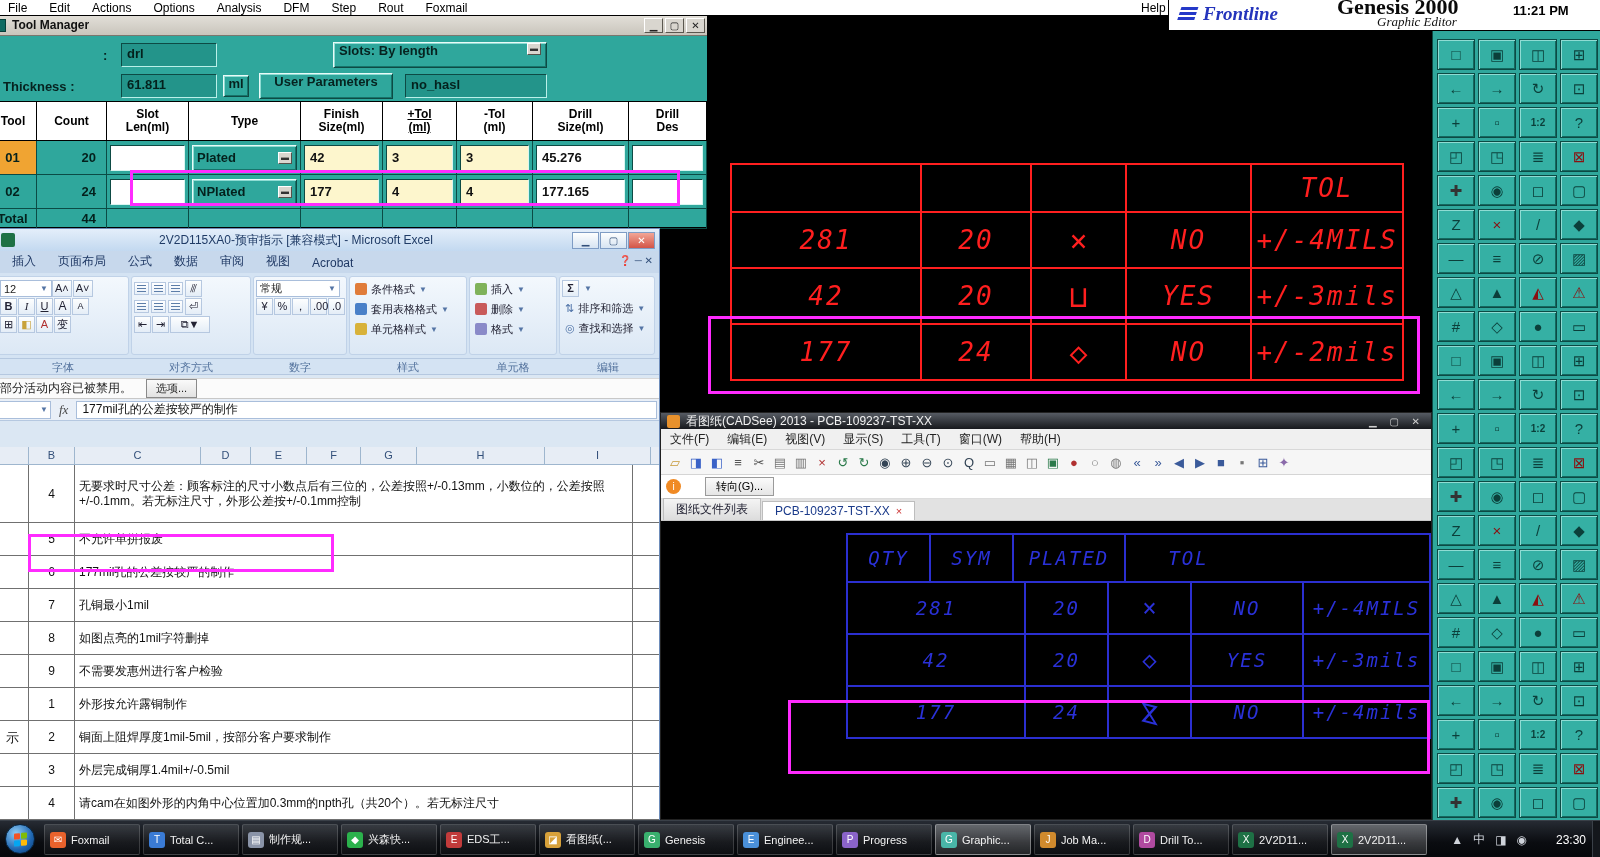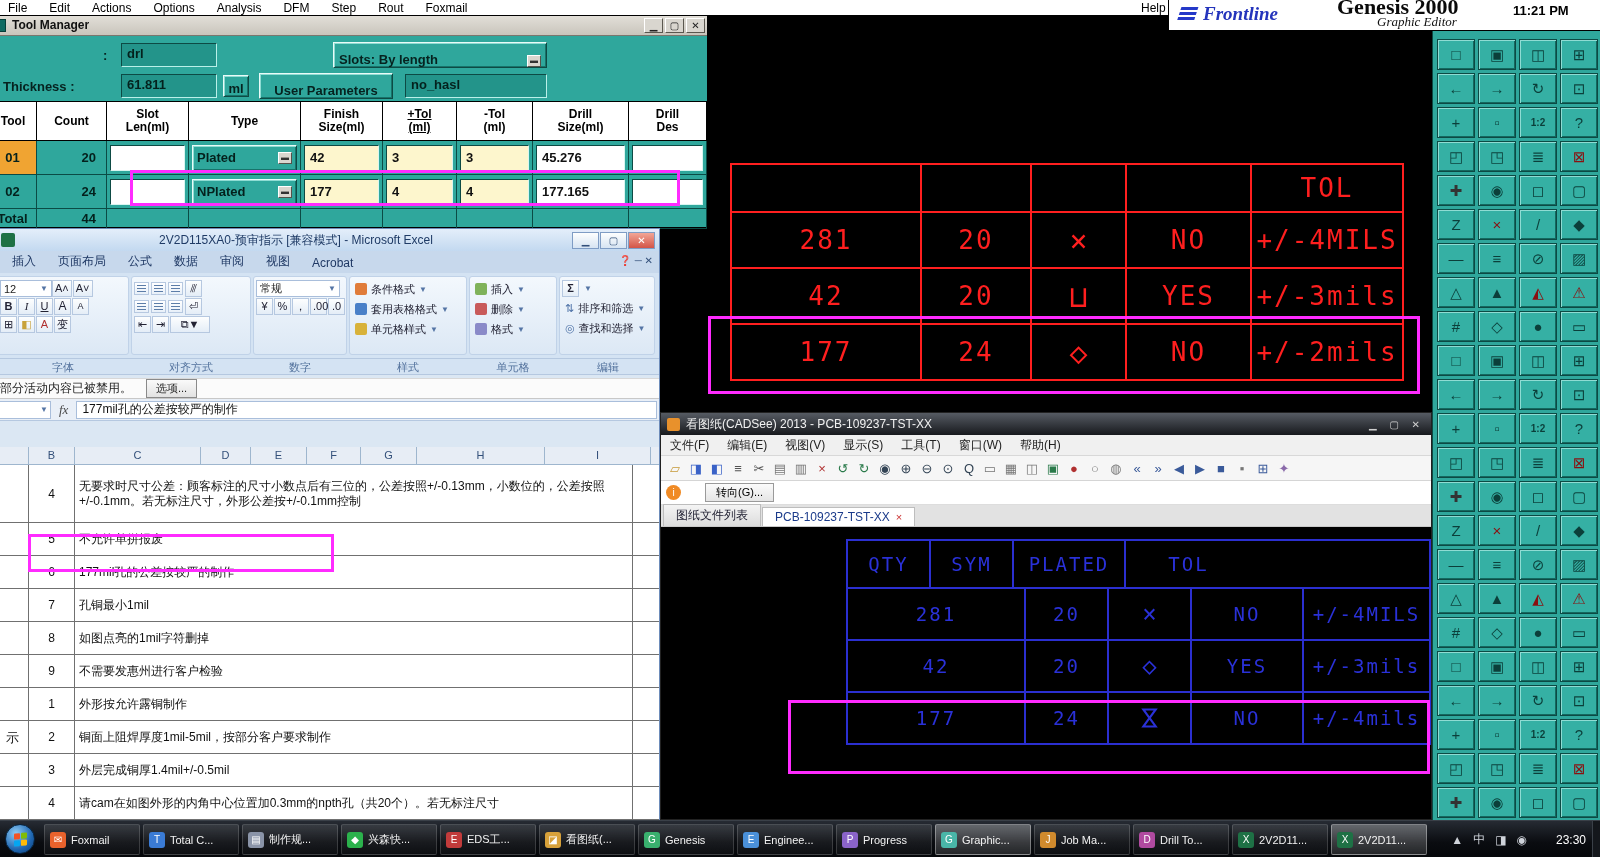--- a/index.html
+++ b/index.html
@@ -28,37 +28,37 @@
   .sunken { border:1px solid; border-color:#0d4a44 #e9fbf8 #e9fbf8 #0d4a44; }
 
   
   .tm { position:absolute; left:-14px; top:14px; width:722px; height:214px; background:#2fa79c; border:1px solid #000; z-index:14; }
   .tm-title { height:21px; background:linear-gradient(#e3e0d9,#c9c5bc); border-bottom:1px solid #7a7possible6; border-bottom:1px solid #7a776e; display:flex; align-items:center; padding-left:6px; }
   .tm-title .ticon { width:13px; height:13px; background:#0f6b62; border:1px solid #053f39; margin-right:6px; }
   .tm-title .ttext { font-size:12px; font-weight:bold; color:#111; flex:1; }
   .capbtn { width:19px; height:15px; background:#d9d6cf; border:1px solid; border-color:#fff #5a574f #5a574f #fff; font-size:10px; line-height:13px; text-align:center; color:#222; margin-right:2px; cursor:pointer; }
   .tm-lbl { position:absolute; font-size:13px; font-weight:bold; color:#06221f; }
   .tm-inp { position:absolute; background:#23948a; color:#04211d; font-size:13px; font-weight:bold; padding:2px 5px; border:1px solid; border-color:#0d4a44 #baf0e9 #baf0e9 #0d4a44; }
-  .tm-dropbar { position:absolute; background:#2fa79c; display:flex; align-items:flex-end; justify-content:space-between; padding:0 5px; font-size:13px; font-weight:bold; color:#06221f; cursor:pointer; }
+  .tm-dropbar { position:absolute; background:#2fa79c; display:flex; align-items:flex-start; justify-content:space-between; padding:0 5px; font-size:13px; font-weight:bold; color:#06221f; cursor:pointer; }
   .ddbox { width:14px; height:12px; background:#d9d6cf; border:1px solid; border-color:#fff #55524a #55524a #fff; font-size:8px; line-height:10px; text-align:center; color:#333; }
   .tm-table { position:absolute; left:2px; top:86px; width:718px; }
   .tm-hrow { display:flex; }
   .tm-hcell { background:#fff; border:1px solid #000; border-left:none; height:40px; display:flex; align-items:center; justify-content:center; text-align:center; font-size:12px; font-weight:bold; white-space:pre-line; line-height:13px; }
   .tm-hrow .tm-hcell:first-child { border-left:1px solid #000; }
   .tm-row { display:flex; height:34px; }
   .tm-cell { border:1px solid #0b4b45; border-top:none; border-left:none; display:flex; align-items:center; }
   .tm-cell.lab { justify-content:center; font-size:13px; font-weight:bold; color:#04211d; }
   .tm-cell.num { justify-content:flex-end; padding-right:10px; font-size:13px; font-weight:bold; color:#04211d; }
   .cellpad { padding:2px 3px; }
   .tm-field { width:100%; height:26px; background:#fff; border:1px solid; border-color:#0d4a44 #d8f5f0 #d8f5f0 #0d4a44; font-size:13px; font-weight:bold; color:#111; display:flex; align-items:center; padding-left:5px; }
   .tm-field.cream { background:#fdf6cd; }
   .tm-typedrop { width:100%; height:26px; display:flex; align-items:center; justify-content:space-between; padding:0 4px; font-size:13px; font-weight:bold; color:#04211d; cursor:pointer; }
 
   
-  .cadgrid { position:absolute; z-index:5; }
+  .cadgrid { position:absolute; z-index:5;font-style:italic; }
   .cg-row { display:flex; }
   .cg-cell { display:flex; align-items:center; justify-content:center; font-family:"DejaVu Sans Mono", monospace; }
   .red .cg-cell { color:#ff1f1f; border-right:2px solid #ff1f1f; font-size:26px; letter-spacing:2px; }
   .red { border:2px solid #ff1f1f; }
   .red .cg-row + .cg-row { border-top:2px solid #ff1f1f; }
   .red .cg-cell:last-child { border-right:none; }
   .blue { border:2px solid #2b2fd0; }
   .blue .cg-cell { color:#2a31d8; border-right:2px solid #2b2fd0; font-size:19px; letter-spacing:2px; }
   .blue .cg-row + .cg-row { border-top:2px solid #2b2fd0; }
   .blue .cg-cell:last-child { border-right:none; }
@@ -102,21 +102,21 @@
   .xl-colhead { display:flex; height:18px; background:#e7edf5; border-bottom:1px solid #9eb6ce; }
   .xl-ch { border-right:1px solid #9eb6ce; font-size:11px; color:#33507a; text-align:center; line-height:17px; }
   .xl-r { display:flex; border-bottom:1px solid #707070; }
   .xl-ra { width:34px; border-right:1px solid #707070; }
   .xl-rn { width:46px; border-right:1px solid #707070; display:flex; align-items:center; justify-content:center; font-size:12px; color:#111; }
   .xl-rt { width:558px; border-right:1px solid #707070; font-size:12px; color:#111; display:flex; align-items:center; padding:1px 4px; line-height:15px; overflow:hidden; }
   .xl-gutterlbl { position:absolute; left:11px; top:282px; font-size:13px; color:#111; }
 
   
   .cs { position:absolute; left:660px; top:412px; width:772px; height:408px; background:#e9e9e9; border:1px solid #222; z-index:13; display:flex; flex-direction:column; }
-  .cs-title { height:22px; background:linear-gradient(#565b63,#17191d); display:flex; align-items:center; padding:0 6px; }
+  .cs-title { height:16px; background:linear-gradient(#565b63,#17191d); display:flex; align-items:center; padding:0 6px; }
   .cs-title .cicon { width:13px; height:13px; background:#e8912c; border-radius:2px; margin-right:6px; }
   .cs-title .ctext { flex:1; font-size:12px; color:#f2f2f2; }
   .cs-title .ccap { font-size:10px; color:#cfcfcf; letter-spacing:5px; cursor:pointer; }
   .cs-menu { height:21px; background:#f0f0f0; display:flex; align-items:center; border-bottom:1px solid #d8d8d8; }
   .cs-menu span { font-size:12px; color:#222; padding:0 9px; cursor:pointer; }
   .cs-tools { height:25px; background:#f6f6f6; border-bottom:1px solid #d5d5d5; display:flex; align-items:center; padding-left:4px; }
   .cs-ti { width:20px; height:19px; display:flex; align-items:center; justify-content:center; font-size:13px; margin-right:1px; cursor:pointer; }
   .cs-banner { height:24px; background:#fff; border-bottom:1px solid #ddd; display:flex; align-items:center; padding-left:5px; }
   .cs-bicon { width:15px; height:15px; border-radius:50%; background:#f08a24; color:#fff; font-size:10px; text-align:center; line-height:15px; margin-right:6px; flex:none; }
   .cs-btext { font-size:12px; color:#333; }

